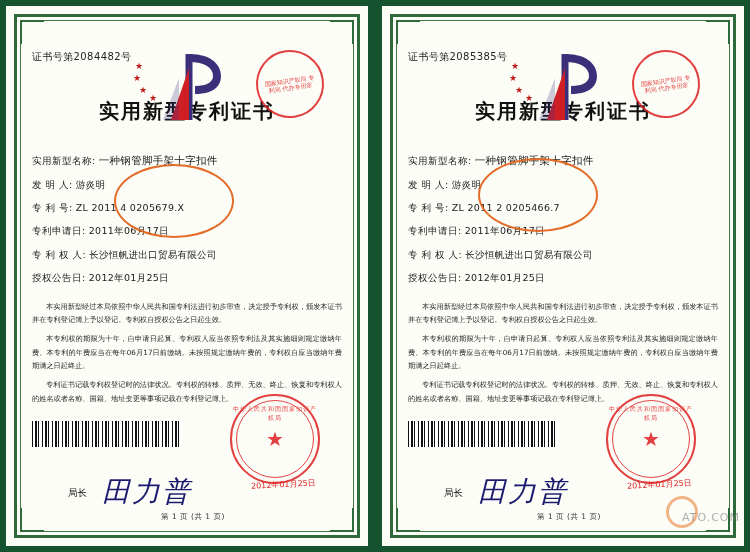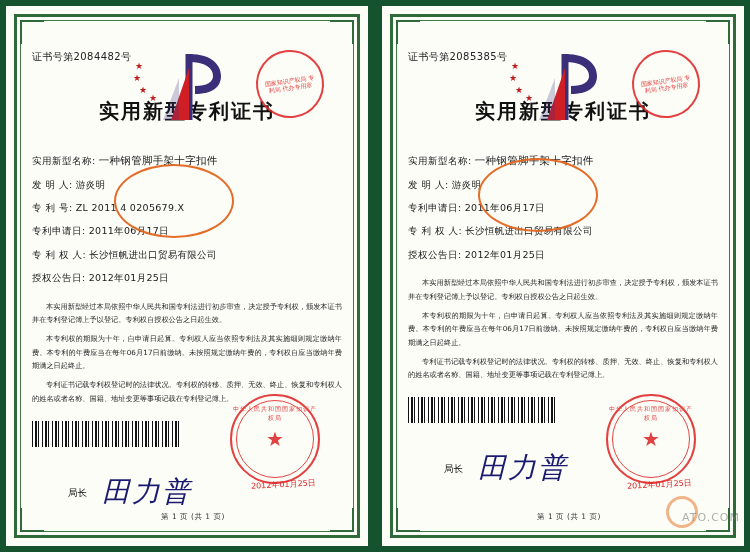--- a/index.html
+++ b/index.html
@@ -251,20 +251,24 @@
       <div class="fields">
         <div class="field">
           <span class="lab">实用新型名称:</span>
           <span class="val name-val">一种钢管脚手架十字扣件</span>
         </div>
         <div class="field">
           <span class="lab">发  明  人:</span>
           <span class="val">游炎明</span>
         </div>
         <div class="field">
+          <span class="lab">专  利  号:</span>
+          <span class="val">ZL 2011 2 0205466.7</span>
+        </div>
+        <div class="field">
           <span class="lab">专利申请日:</span>
           <span class="val">2011年06月17日</span>
         </div>
         <div class="field">
           <span class="lab">专 利 权 人:</span>
           <span class="val">长沙恒帆进出口贸易有限公司</span>
         </div>
         <div class="field">
           <span class="lab">授权公告日:</span>
           <span class="val">2012年01月25日</span>

